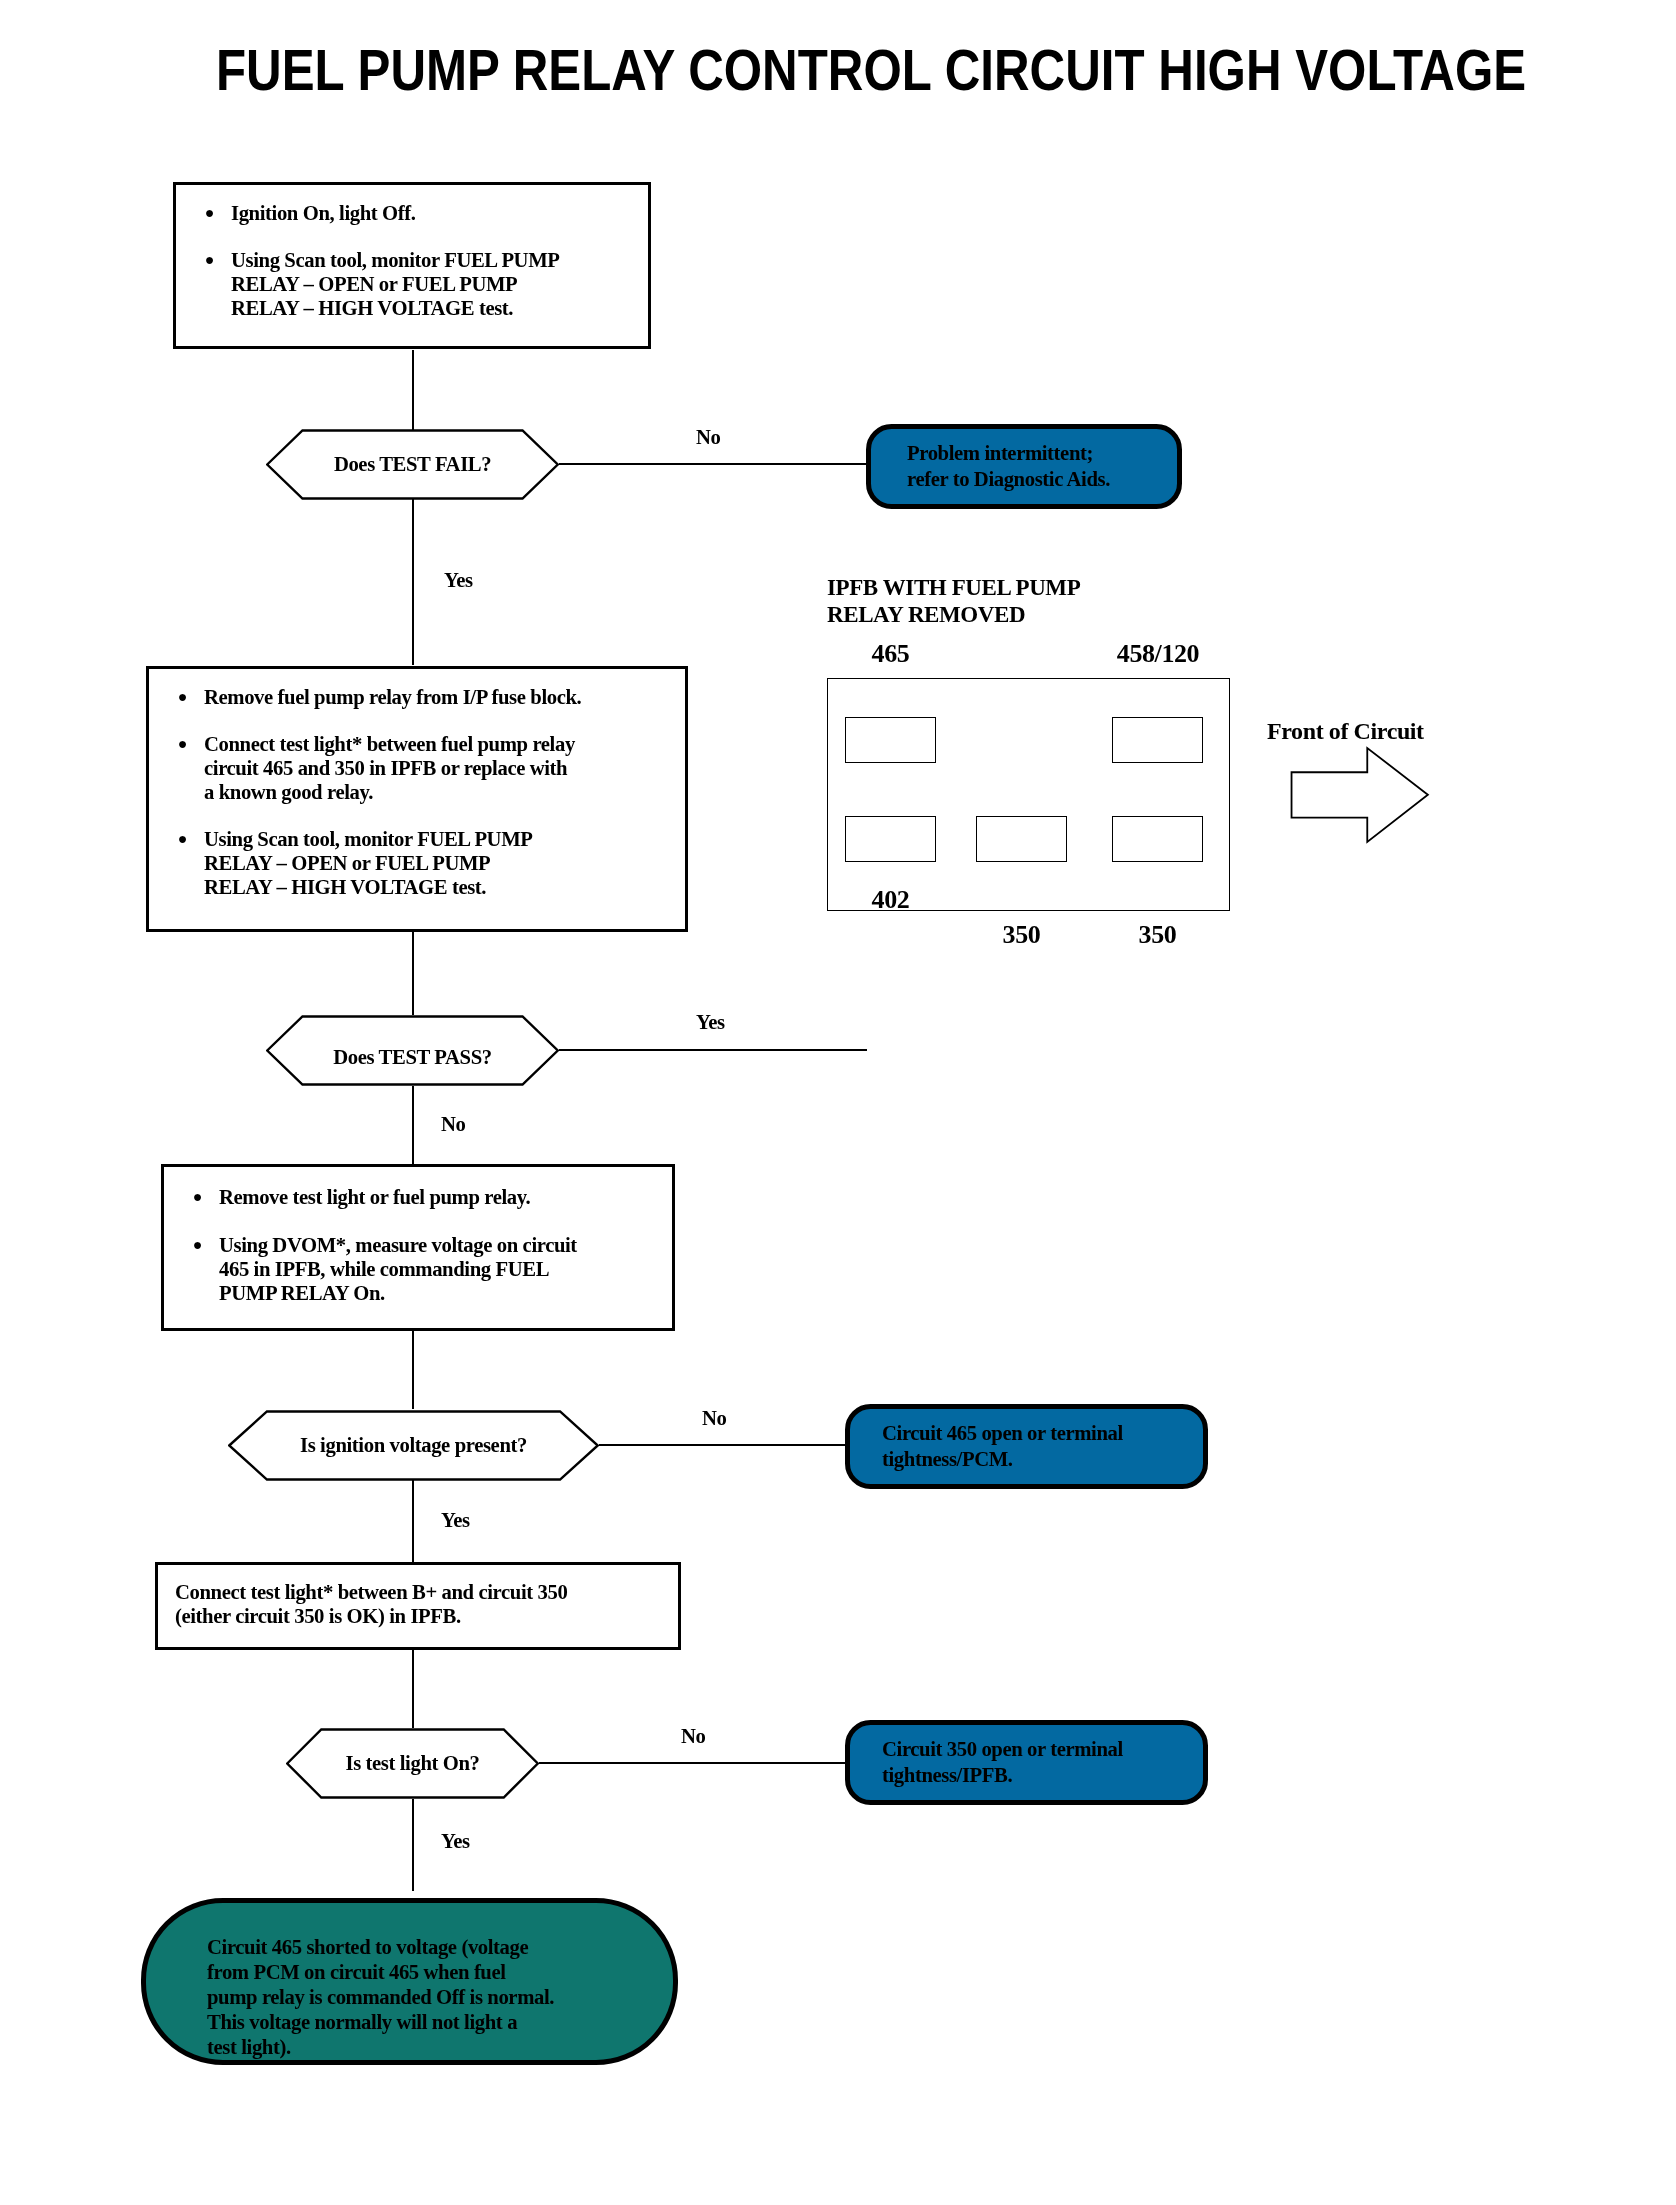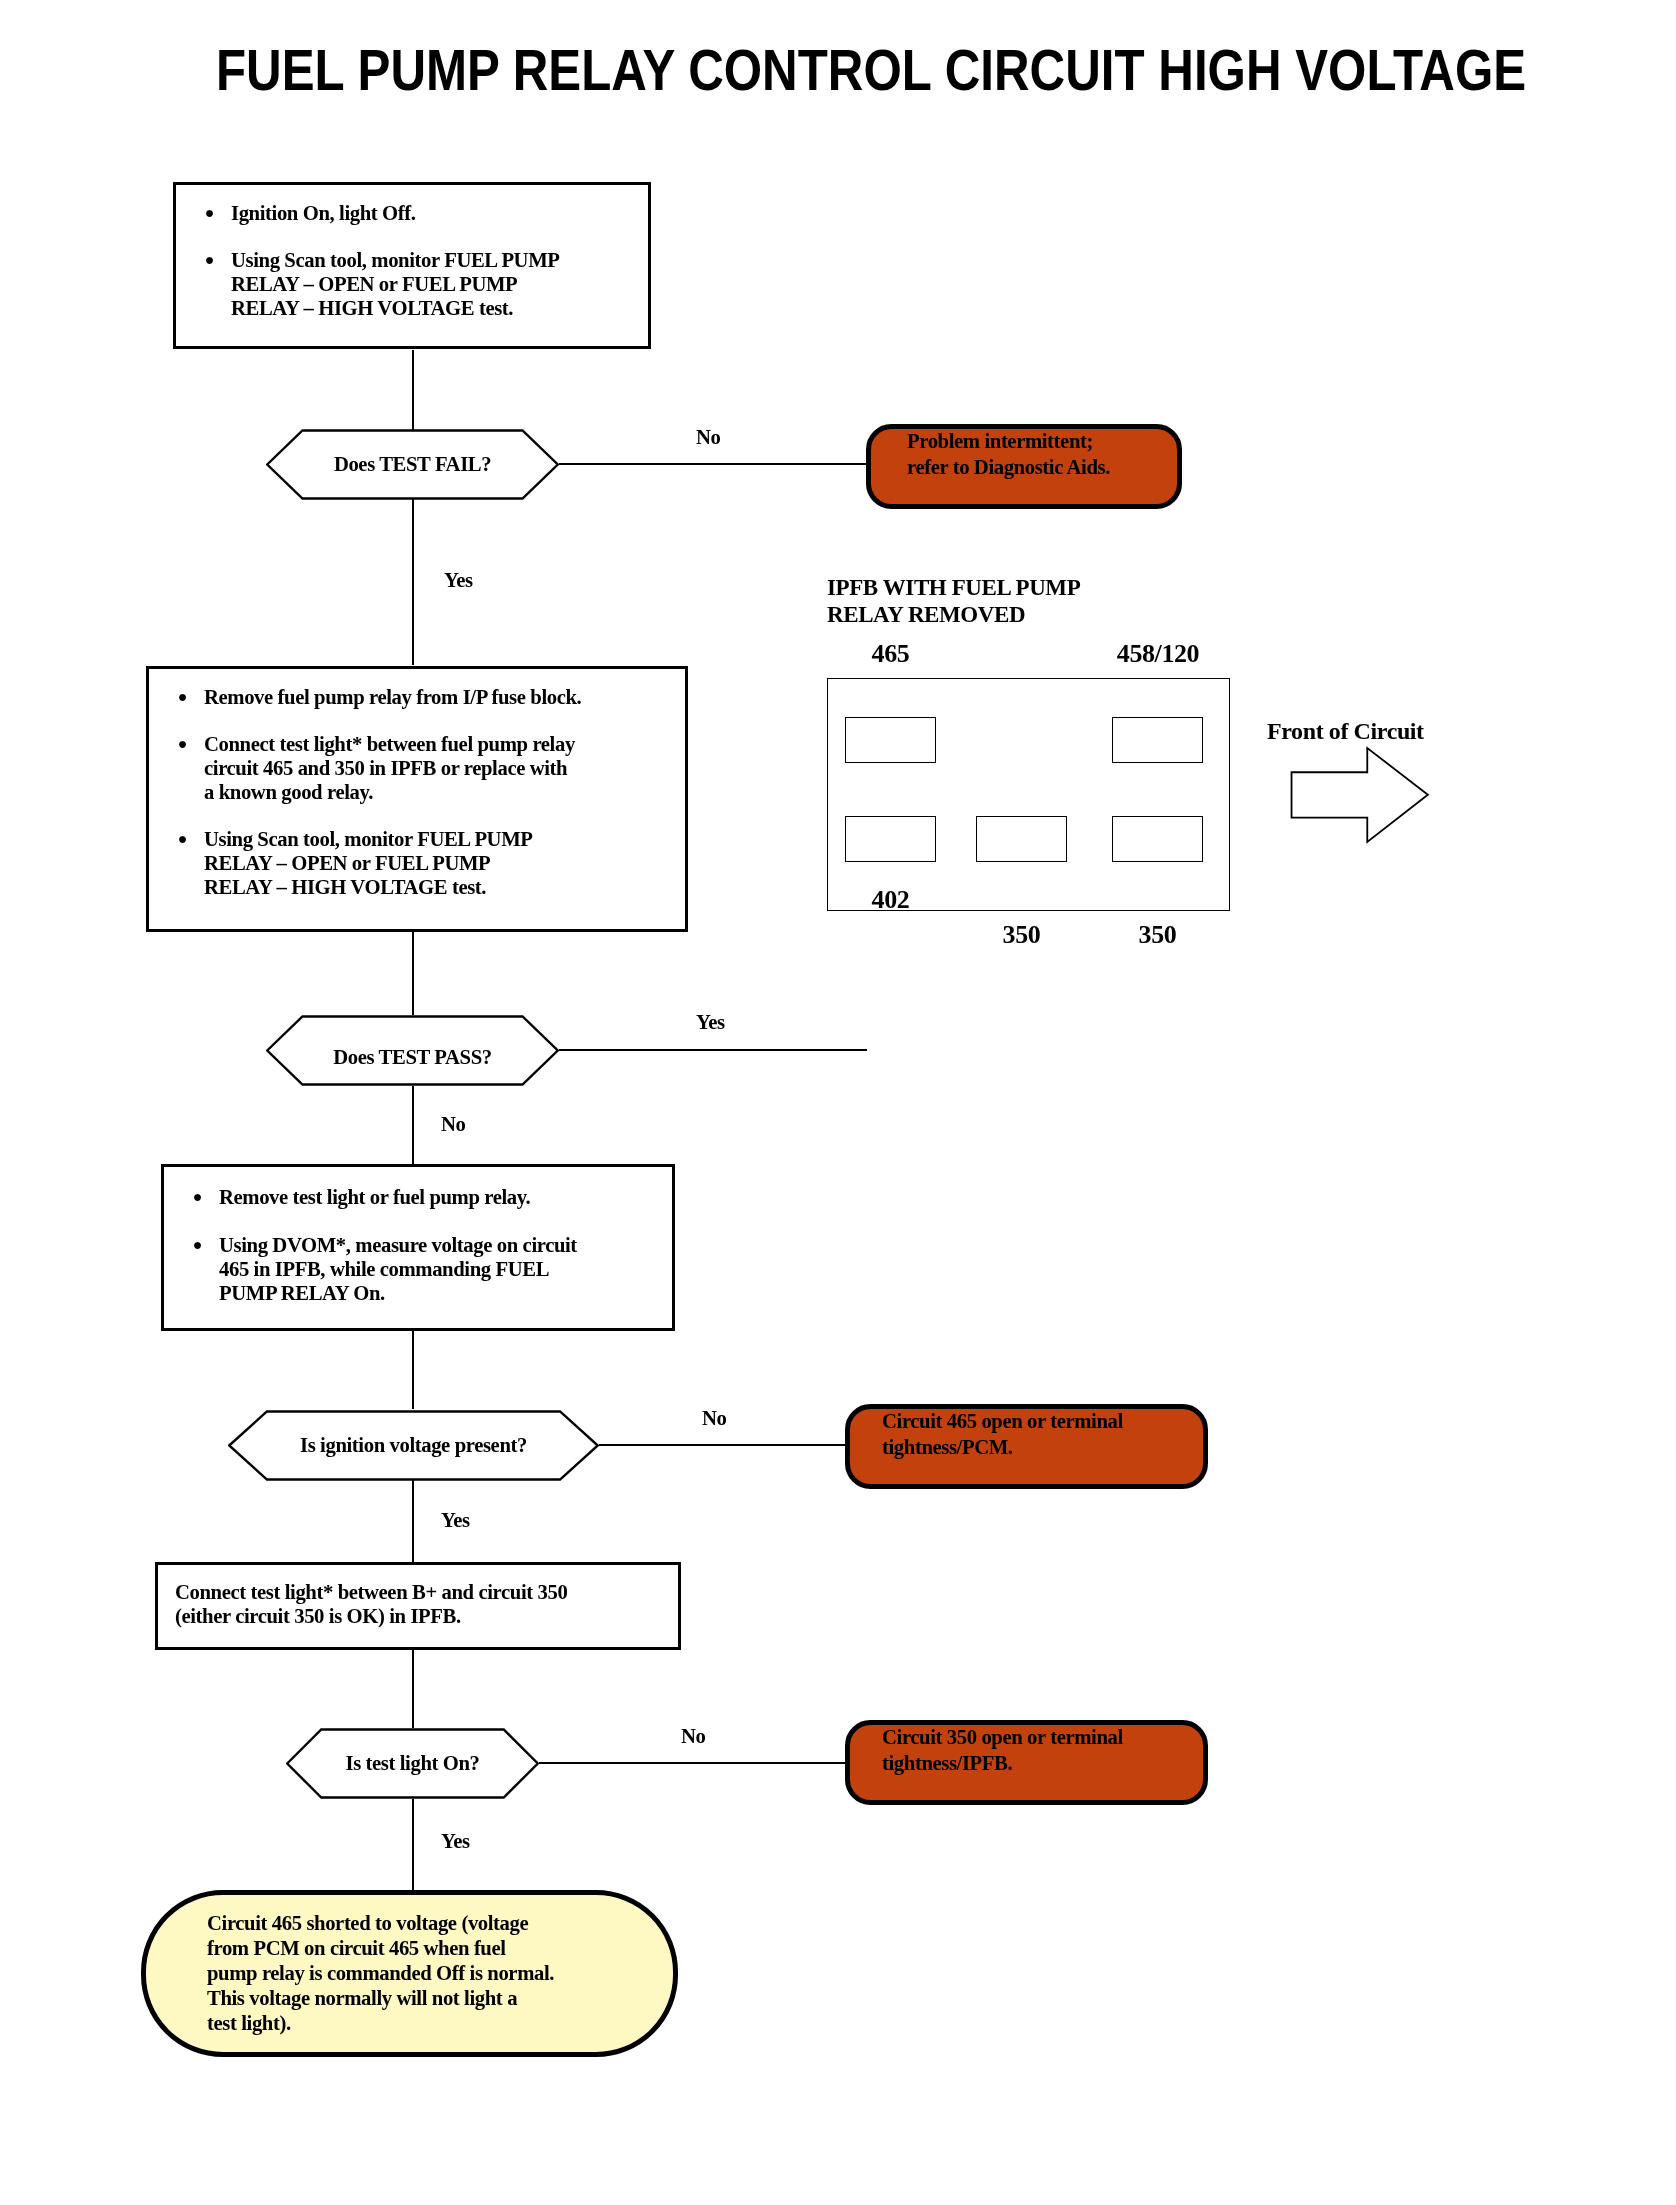--- a/index.html
+++ b/index.html
@@ -14,25 +14,25 @@
   .bullets{padding:16px 6px 0 12px;}
   .b-row{display:flex;align-items:flex-start;margin-top:23px;}
   .b-row:first-child{margin-top:0;}
   .b-marker{flex:none;width:43px;text-align:center;font-size:16px;line-height:24px;}
   .b-text{font-size:20.7px;line-height:24px;}
   .plain-text{font-size:20.7px;line-height:24px;}
   .vline{width:2.4px;background:#000;}
   .hline{height:2.4px;background:#000;}
   .hex-wrap{display:flex;align-items:center;justify-content:center;text-align:center;
             font-size:20.7px;line-height:23px;}
-  .result-box{border:5.5px solid #000;border-radius:25.5px;background:#c2410c;box-sizing:border-box;
-              display:flex;flex-direction:column;}
+  .result-box{border:5.5px solid #000;border-radius:25.5px;background:#0369a1;box-sizing:border-box;
+              display:flex;flex-direction:column;justify-content:center;}
   .result-text{font-size:20.7px;line-height:25.5px;}
-  .stadium{border:5.5px solid #000;border-radius:82px;background:#fef9c3;box-sizing:border-box;
-           display:flex;flex-direction:column;justify-content:center;}
+  .stadium{border:5.5px solid #000;border-radius:82px;background:#0f766e;box-sizing:border-box;
+           display:flex;flex-direction:column;justify-content:flex-end;margin-top:8px;}
   .branch-label{font-size:20.7px;line-height:20.7px;}
   .thin-rect{border:1.8px solid #000;background:#fff;box-sizing:border-box;}
   .pin-label{font-size:26px;line-height:22px;text-align:center;}
   svg{display:block;}
 </style>
 </head>
 <body>
 
 <div id="canvas">
 

